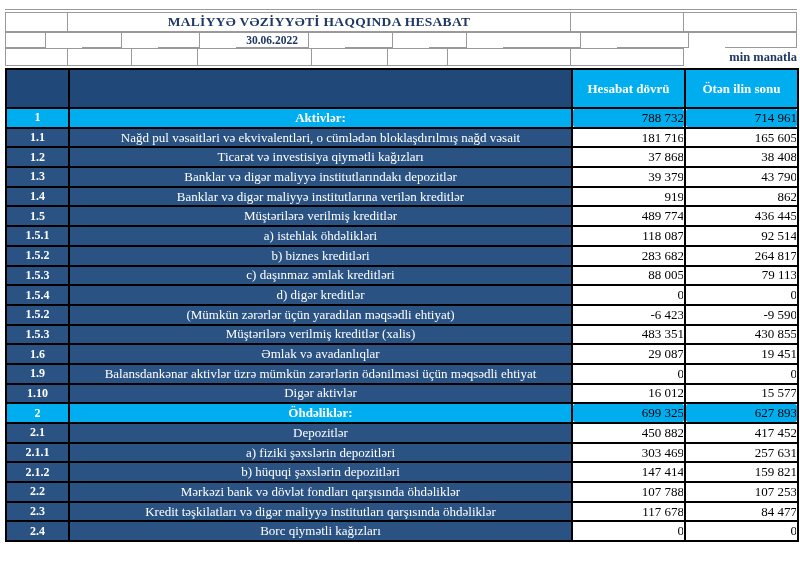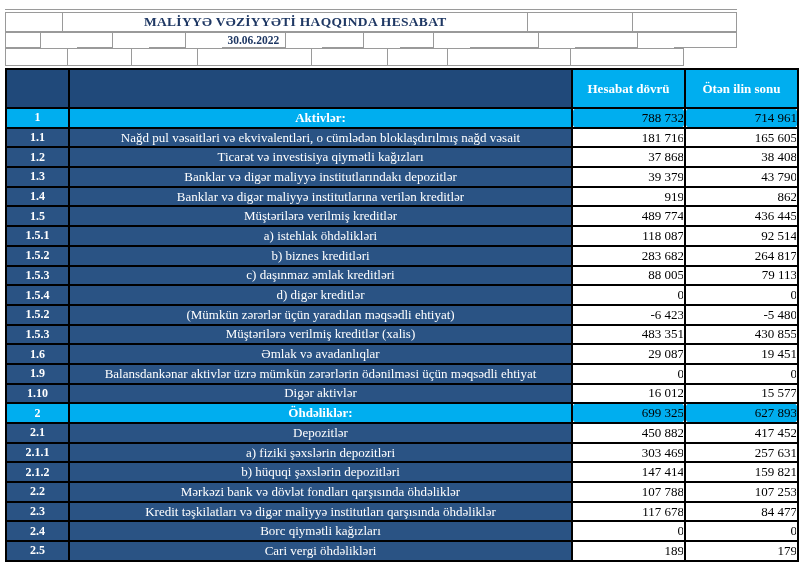--- a/index.html
+++ b/index.html
@@ -5,21 +5,21 @@
   html, body { margin: 0; padding: 0; }
   body {
     width: 800px; height: 583px;
     background: #ffffff;
     font-family: "Liberation Serif", "DejaVu Serif", serif;
     overflow: hidden;
   }
   .sheet { position: relative; width: 800px; height: 583px; background: #fff; overflow: hidden; }
 
   
-  .topgrid { position: absolute; left: 5px; top: 9px; width: 732px; border-top: 1px solid #9a9a9a; }
+  .topgrid { position: absolute; left: 5px; top: 9px; width: 792px; border-top: 1px solid #9a9a9a; }
   .tg-row { display: flex; border-top: 1px solid #9a9a9a; }
   .tg-row1 { margin-top: 2px; height: 19px; }
   .tg-row2 { height: 15px; gap: 36px; }
   .tg-row3 { height: 16px; border-bottom: 1px solid #9a9a9a; width: 679px; }
   .tg-cell {
     box-sizing: border-box;
     border-right: 1px solid #9a9a9a;
     border-bottom: 1px solid #9a9a9a;
     height: 100%;
   }
@@ -101,20 +101,21 @@
       <div class="tg-cell" style="width:64px"></div>
       <div class="tg-cell" style="width:66px"></div>
       <div class="tg-cell" style="width:114px"></div>
       <div class="tg-cell" style="width:76px"></div>
       <div class="tg-cell" style="width:60px"></div>
       <div class="tg-cell" style="width:123px"></div>
       <div class="tg-cell" style="width:113px"></div>
     </div>
   </div>
 
+  <div class="unit-note">min manatla</div>
 
   <table class="report">
     <colgroup>
       <col style="width:63px">
         <col style="width:503px">
         <col style="width:113px">
         <col style="width:113px">
     </colgroup>
     <thead>
       <tr class="head-row">
@@ -182,21 +183,21 @@
         <tr>
       <td class="no">1.5.4</td>
       <td class="label">d) digər kreditlər</td>
       <td class="val">0</td>
       <td class="val">0</td>
     </tr>
         <tr>
       <td class="no">1.5.2</td>
       <td class="label">(Mümkün zərərlər üçün yaradılan məqsədli ehtiyat)</td>
       <td class="val">-6 423</td>
-      <td class="val">-5 480</td>
+      <td class="val">-9 590</td>
     </tr>
         <tr>
       <td class="no">1.5.3</td>
       <td class="label">Müştərilərə verilmiş kreditlər (xalis)</td>
       <td class="val">483 351</td>
       <td class="val">430 855</td>
     </tr>
         <tr>
       <td class="no">1.6</td>
       <td class="label">Əmlak və avadanlıqlar</td>
@@ -250,22 +251,16 @@
       <td class="label">Kredit təşkilatları və digər maliyyə institutları qarşısında öhdəliklər</td>
       <td class="val">117 678</td>
       <td class="val">84 477</td>
     </tr>
         <tr>
       <td class="no">2.4</td>
       <td class="label">Borc qiymətli kağızları</td>
       <td class="val">0</td>
       <td class="val">0</td>
     </tr>
-        <tr>
-      <td class="no">2.5</td>
-      <td class="label">Cari vergi öhdəlikləri</td>
-      <td class="val">189</td>
-      <td class="val">179</td>
-    </tr>
       </tbody>
   </table>
 
 </div>
 
 </body></html>

